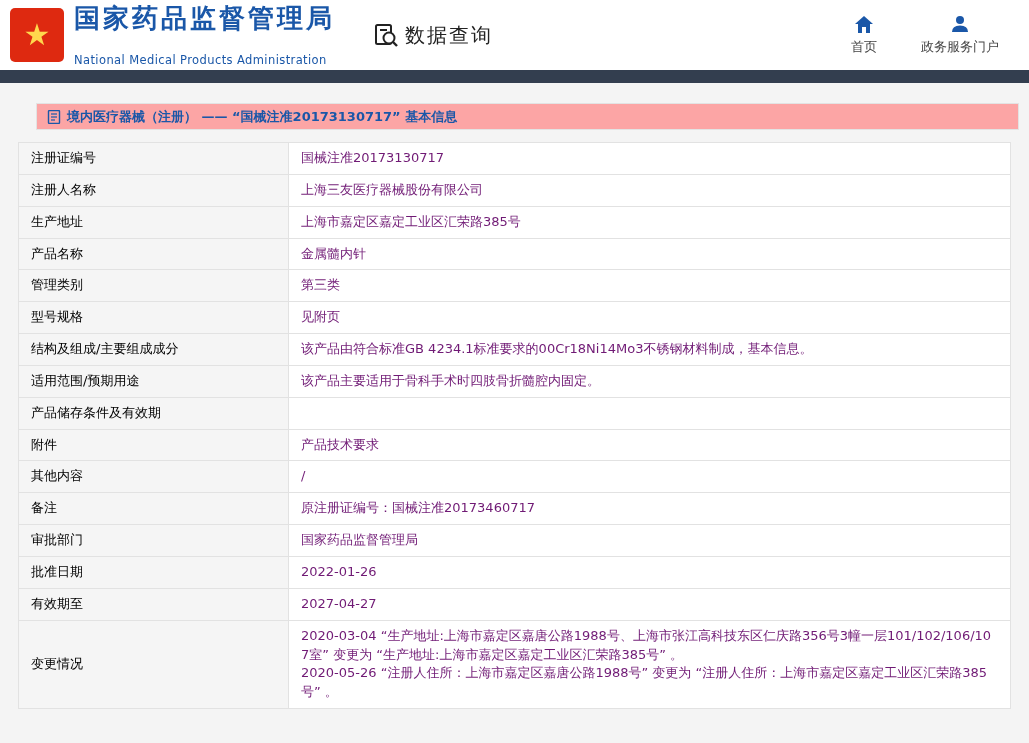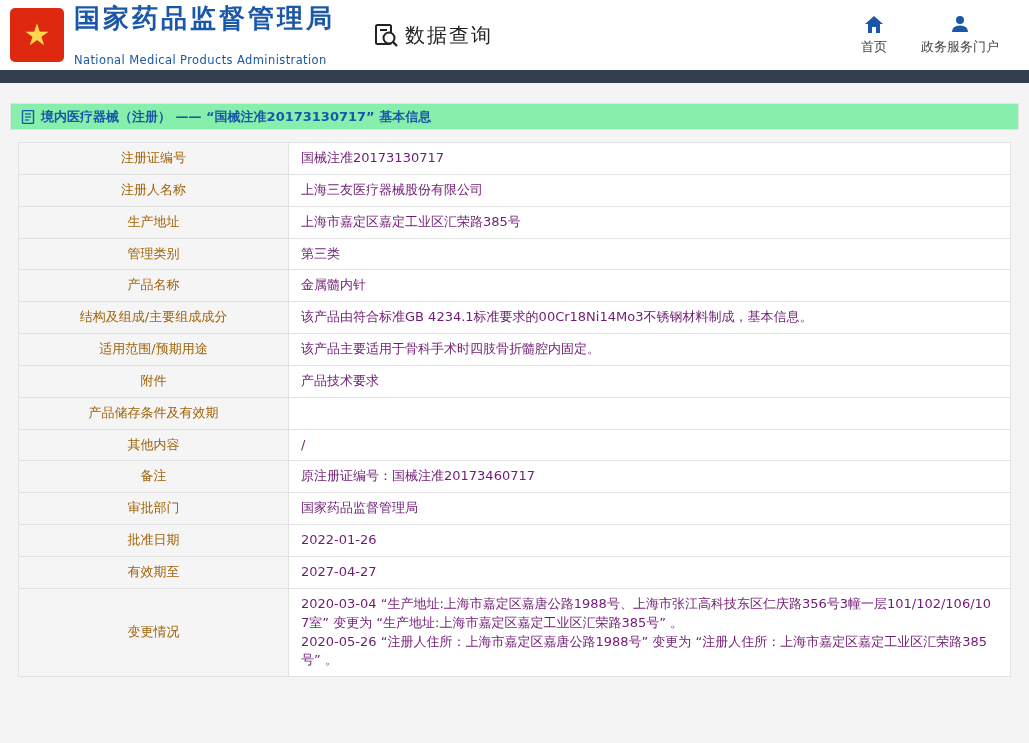--- a/index.html
+++ b/index.html
@@ -50,70 +50,71 @@
     margin-left: 38px;
     font-size: 20px;
     color: #222;
     letter-spacing: 2px;
     cursor: pointer;
   }
   .data-query svg { margin-right: 6px; display: block; }
   .top-links {
     margin-left: auto;
     display: flex;
-    gap: 34px;
+    gap: 44px;
   }
   .top-link {
     display: flex; flex-direction: column; align-items: center;
     text-decoration: none;
     color: #444;
     font-size: 13px;
     cursor: pointer;
   }
   .top-link .ticon { height: 20px; margin-bottom: 4px; display:flex; align-items:center; }
   
   .navbar-strip {
     height: 13px;
     background: #333e4f;
     width: 100%;
   }
   
   .main-wrap { padding: 20px 10px 0 10px; }
   .breadcrumb {
-    background: #86efac;
+    background: #fca5a5;
     border: 1px solid #e3e3e3;
     height: 27px;
     display: flex;
     align-items: center;
     padding: 0 10px;
     color: #1a57a8;
     font-size: 13px;
     font-weight: bold;
+    margin-left: 26px;
   }
   .breadcrumb svg { margin-right: 6px; display: block; }
   .table-wrap { margin: 12px 8px 0 8px; }
   table.detail {
     width: 100%;
     border-collapse: collapse;
     background: #ffffff;
     table-layout: fixed;
   }
   table.detail th, table.detail td {
     border: 1px solid #e2e2e2;
     font-size: 13px;
     font-weight: normal;
     vertical-align: middle;
     padding: 6px 12px;
     line-height: 1.45;
   }
   table.detail th {
     background: #f5f5f5;
     width: 270px;
-    text-align: center;
-    color: #a16207;
+    text-align: left;
+    color: #000000;
   }
   table.detail td {
     text-align: left;
     color: #701a75;
     white-space: pre-line;
     word-break: break-all;
   }
 </style>
 </head>
 <body>
@@ -182,42 +183,46 @@
           </tr>
           <tr>
             <th>注册人名称</th>
             <td>上海三友医疗器械股份有限公司</td>
           </tr>
           <tr>
             <th>生产地址</th>
             <td>上海市嘉定区嘉定工业区汇荣路385号</td>
           </tr>
           <tr>
+            <th>产品名称</th>
+            <td>金属髓内针</td>
+          </tr>
+          <tr>
             <th>管理类别</th>
             <td>第三类</td>
           </tr>
           <tr>
-            <th>产品名称</th>
-            <td>金属髓内针</td>
+            <th>型号规格</th>
+            <td>见附页</td>
           </tr>
           <tr>
             <th>结构及组成/主要组成成分</th>
             <td>该产品由符合标准GB 4234.1标准要求的00Cr18Ni14Mo3不锈钢材料制成，基本信息。</td>
           </tr>
           <tr>
             <th>适用范围/预期用途</th>
             <td>该产品主要适用于骨科手术时四肢骨折髓腔内固定。</td>
           </tr>
           <tr>
+            <th>产品储存条件及有效期</th>
+            <td></td>
+          </tr>
+          <tr>
             <th>附件</th>
             <td>产品技术要求</td>
-          </tr>
-          <tr>
-            <th>产品储存条件及有效期</th>
-            <td></td>
           </tr>
           <tr>
             <th>其他内容</th>
             <td>/</td>
           </tr>
           <tr>
             <th>备注</th>
             <td>原注册证编号：国械注准20173460717</td>
           </tr>
           <tr>

